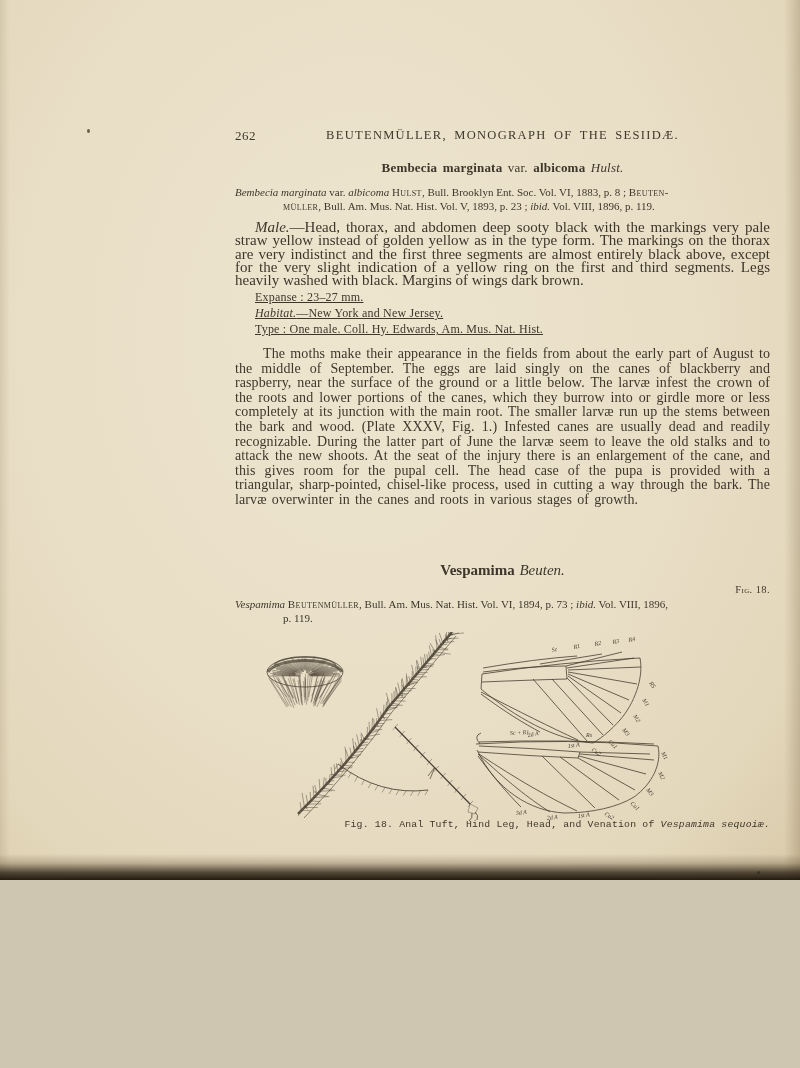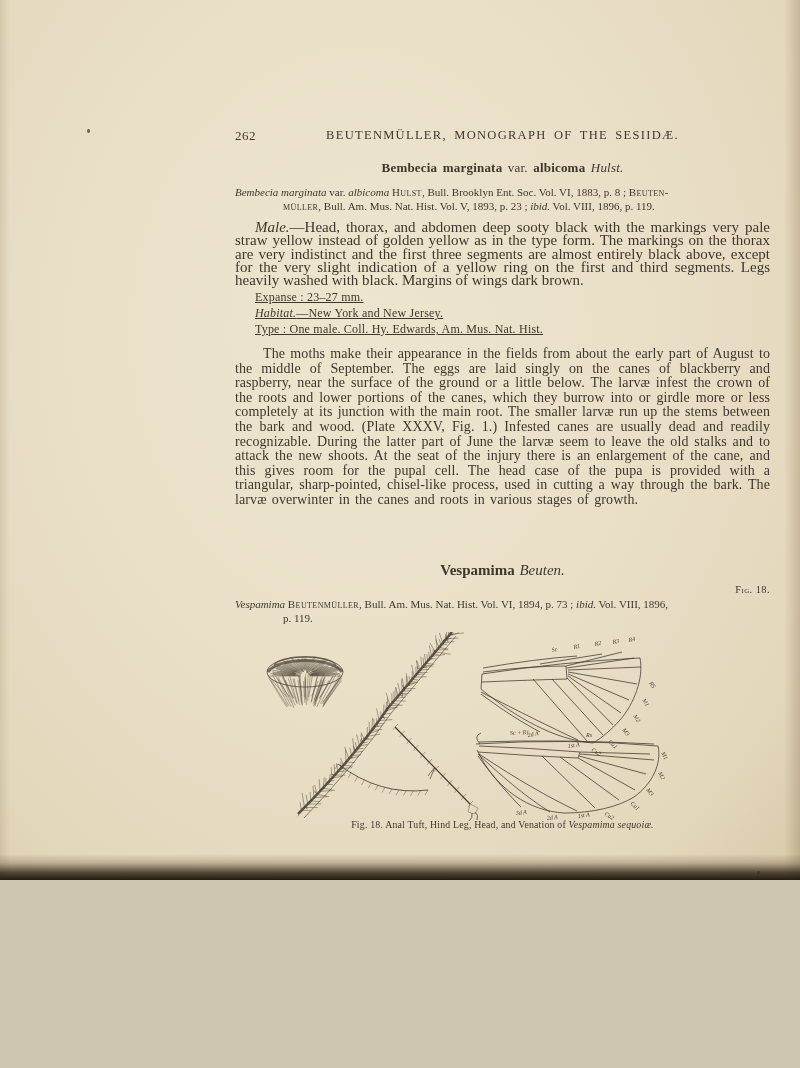--- a/index.html
+++ b/index.html
@@ -20,21 +20,21 @@
   .h1{top:160px;text-align:center;font-size:13px;word-spacing:2px;letter-spacing:.2px;}
   .syn{font-size:11px;line-height:13.5px;padding-left:48px;text-indent:-48px;width:535px;box-sizing:border-box;}
   .syn1{top:186px;}
   .desc{top:221px;font-size:15px;line-height:13.3px;text-align:justify;text-indent:20px;}
   .dataline{font-size:12px;padding-left:20px;letter-spacing:.2px;text-decoration:underline;}
   .expanse{top:290px;} .habitat{top:306px;} .typeline{top:322px;}
   .bodypara{top:347px;font-size:14px;line-height:14.6px;text-align:justify;text-indent:28px;word-spacing:1.6px;letter-spacing:.1px;}
   .h2{top:562px;text-align:center;font-size:15px;word-spacing:1px;}
   .figref{top:584px;text-align:right;font-size:10.5px;}
   .syn2{top:598px;}
-  .caption{top:819px;text-align:center;font-size:9.8px;letter-spacing:.2px;}
+  .caption{top:819px;text-align:right;font-size:9.8px;letter-spacing:.2px;font-family:Liberation Mono, monospace;}
   .figsvg{position:absolute;left:-5px;top:632px;width:540px;height:200px;}
   .figsvg path,.figsvg ellipse{fill:none;stroke:#473d30;}
   .veinlabel{font-size:6px;font-style:italic;fill:#473d30;font-family:"Liberation Serif","DejaVu Serif",serif;}
   .page-bottom-edge{position:absolute;left:0;right:0;bottom:0;height:26px;
     background:linear-gradient(to bottom, rgba(0,0,0,0) 0%, rgba(96,78,52,.30) 35%, rgba(48,38,25,.82) 72%, #241b10 100%);}
   .page-right-edge{position:absolute;top:0;right:0;bottom:0;width:16px;
     background:linear-gradient(to left, rgba(118,98,66,.28), rgba(0,0,0,0));}
   .page-left-edge{position:absolute;top:0;left:0;bottom:0;width:10px;
     background:linear-gradient(to right, rgba(118,98,66,.15), rgba(0,0,0,0));}
   .speck{position:absolute;background:#6b5e4a;border-radius:50%;}

